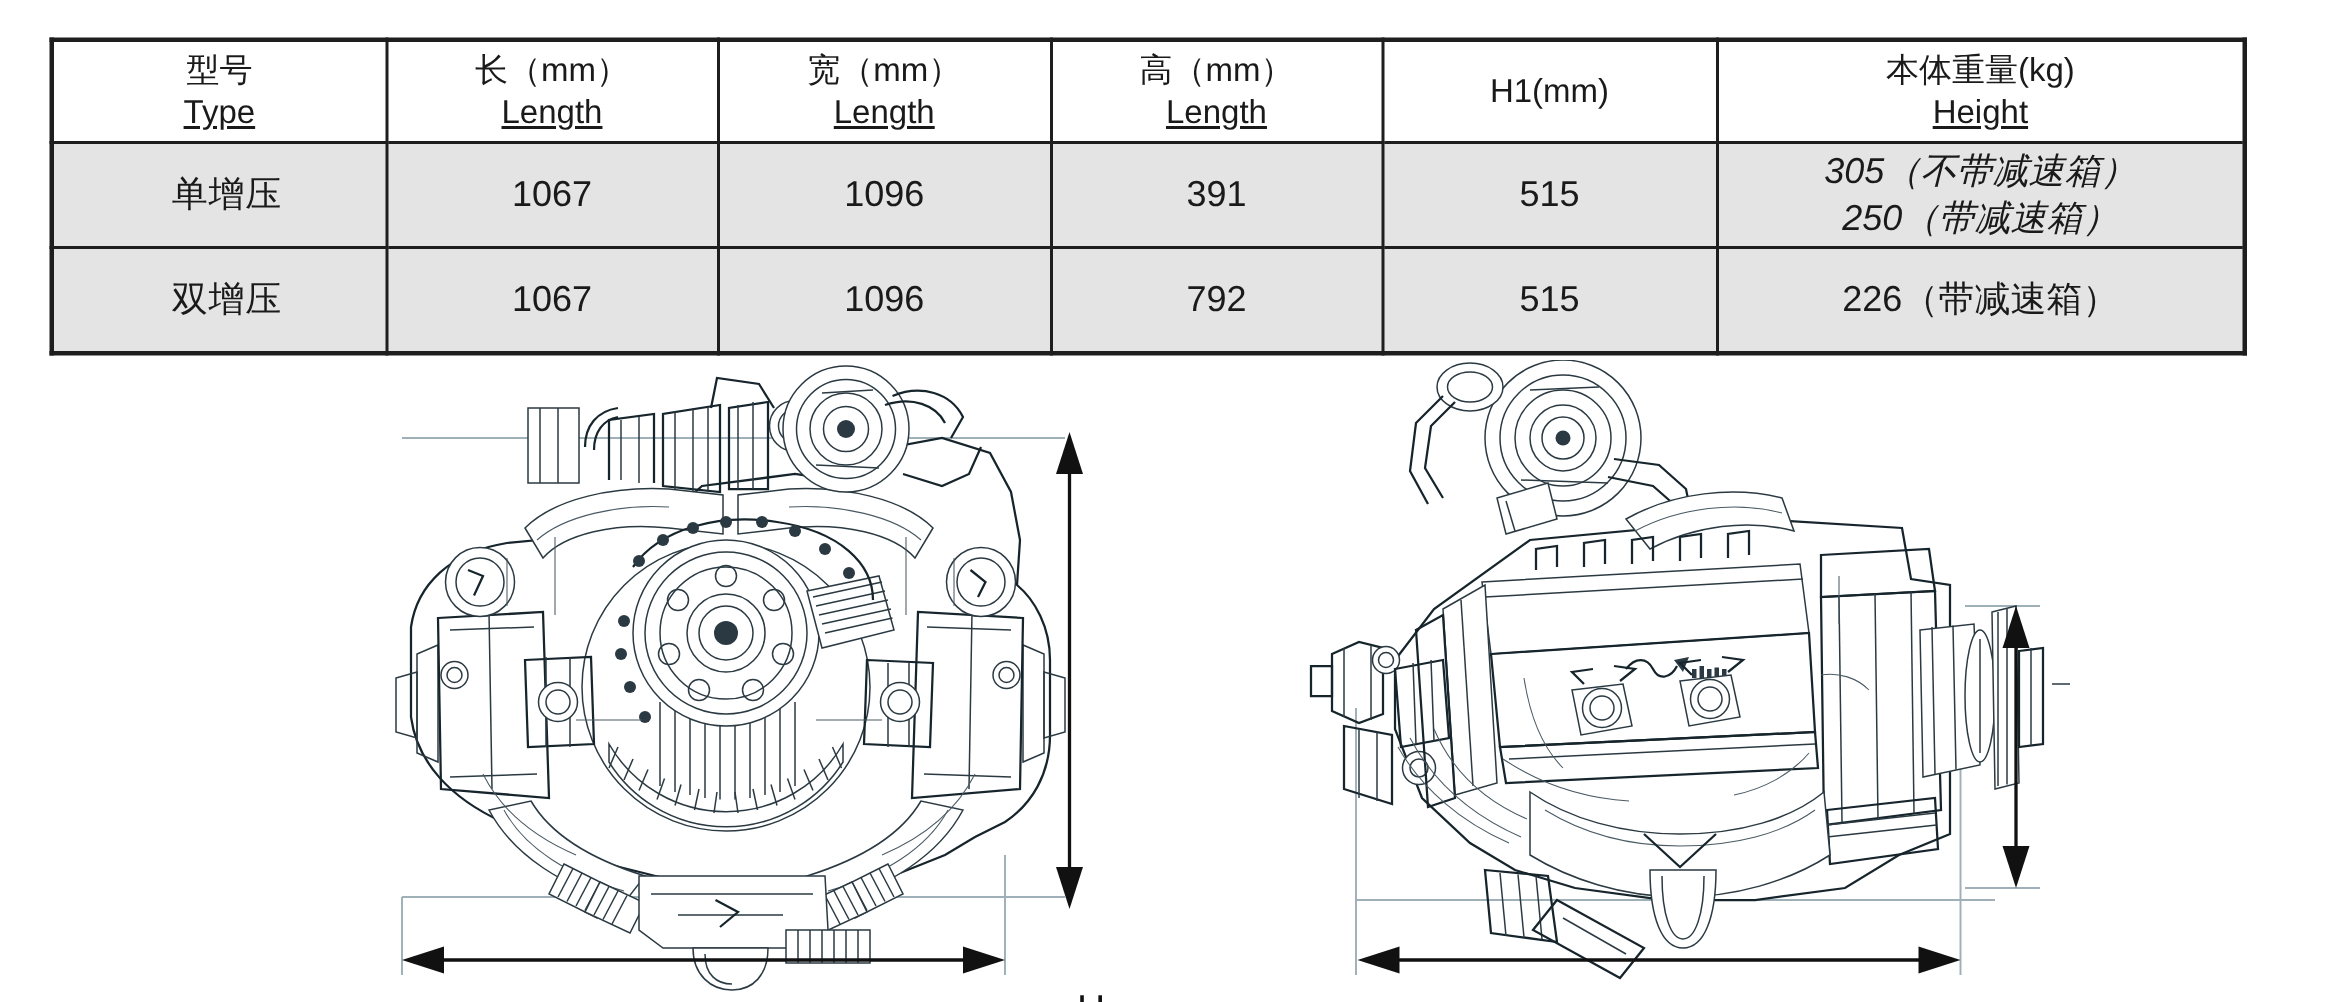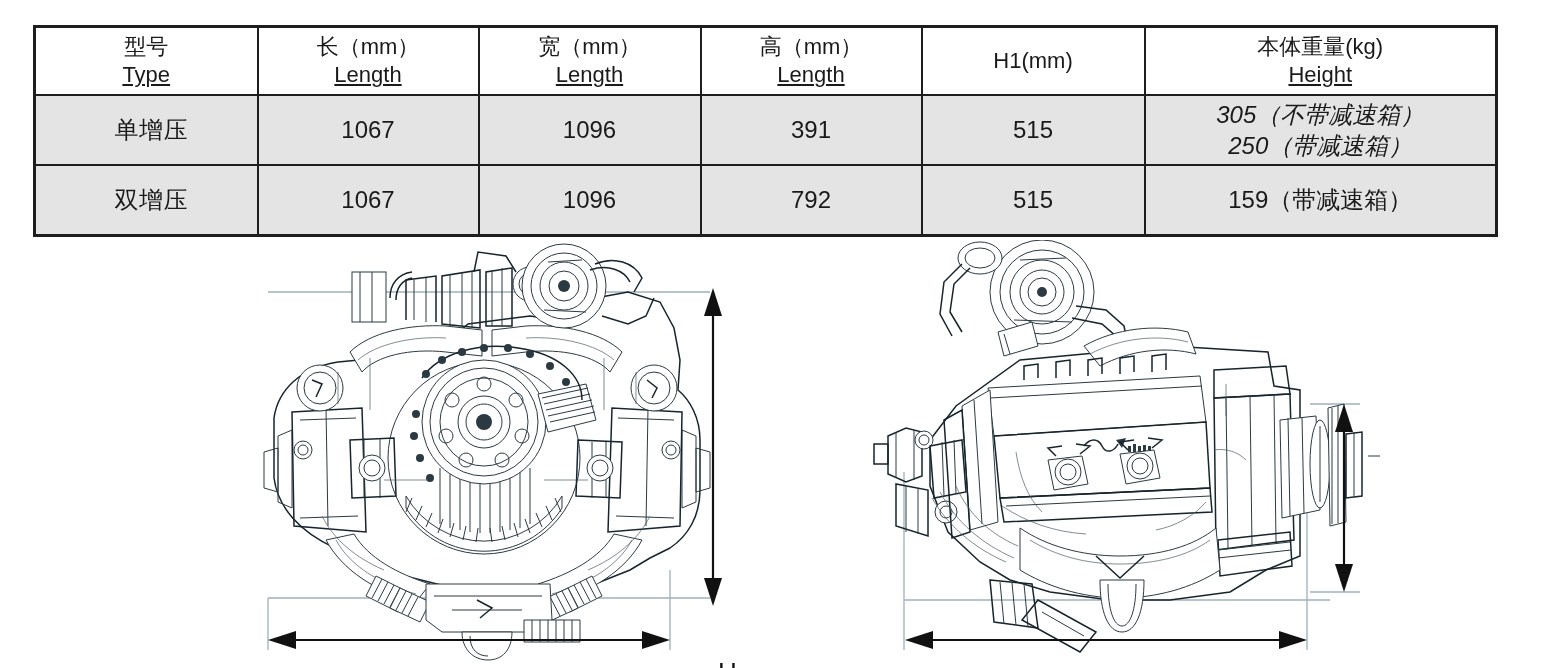--- a/index.html
+++ b/index.html
@@ -158,21 +158,21 @@
         <td>
           <span>1096</span>
         </td>
         <td>
           <span>792</span>
         </td>
         <td>
           <span>515</span>
         </td>
         <td>
-          <span class="cellline">159（带减速箱）</span>
+          <span class="cellline">226（带减速箱）</span>
         </td>
       </tr>
     </tbody>
   </table>
 </div>
 
 <div id="drawings">
 
   <div id="front-view-block" class="drawing-block">
     <svg width="560" height="428" viewBox="0 0 560 428">

